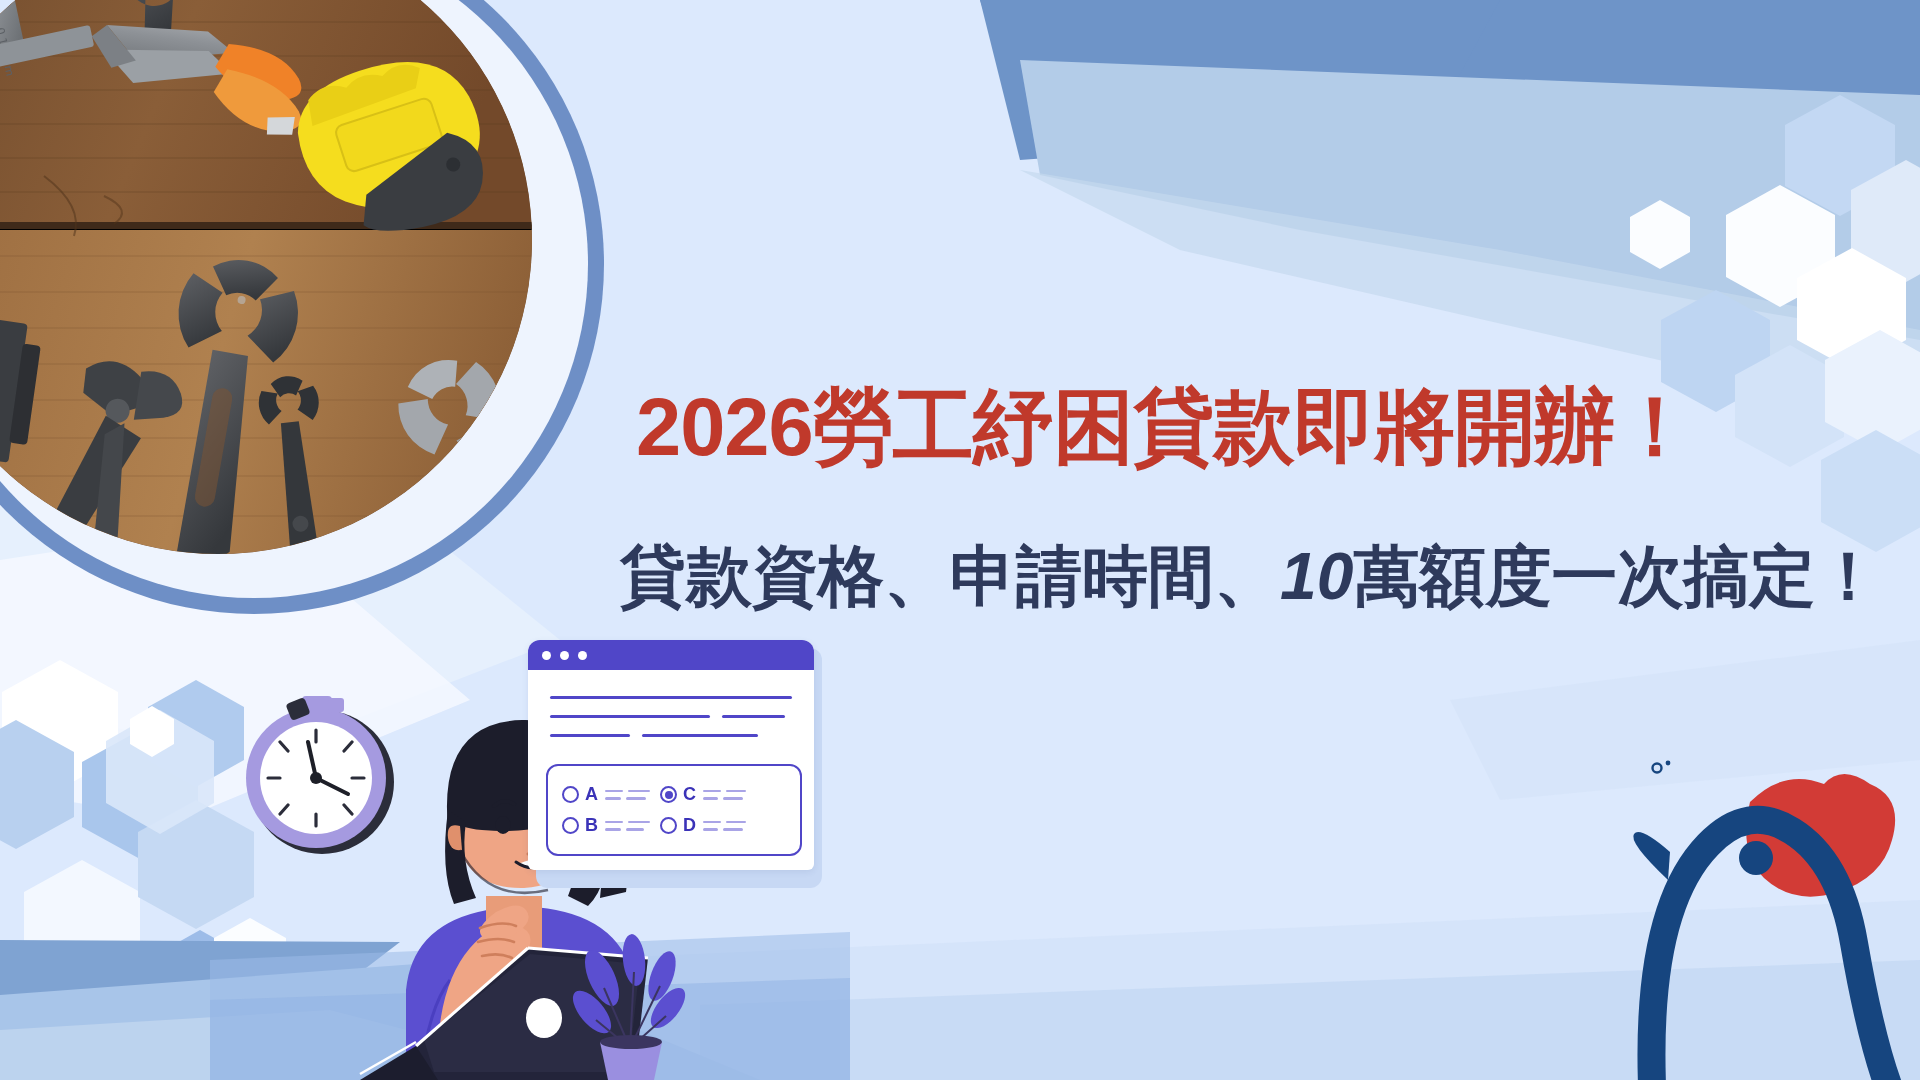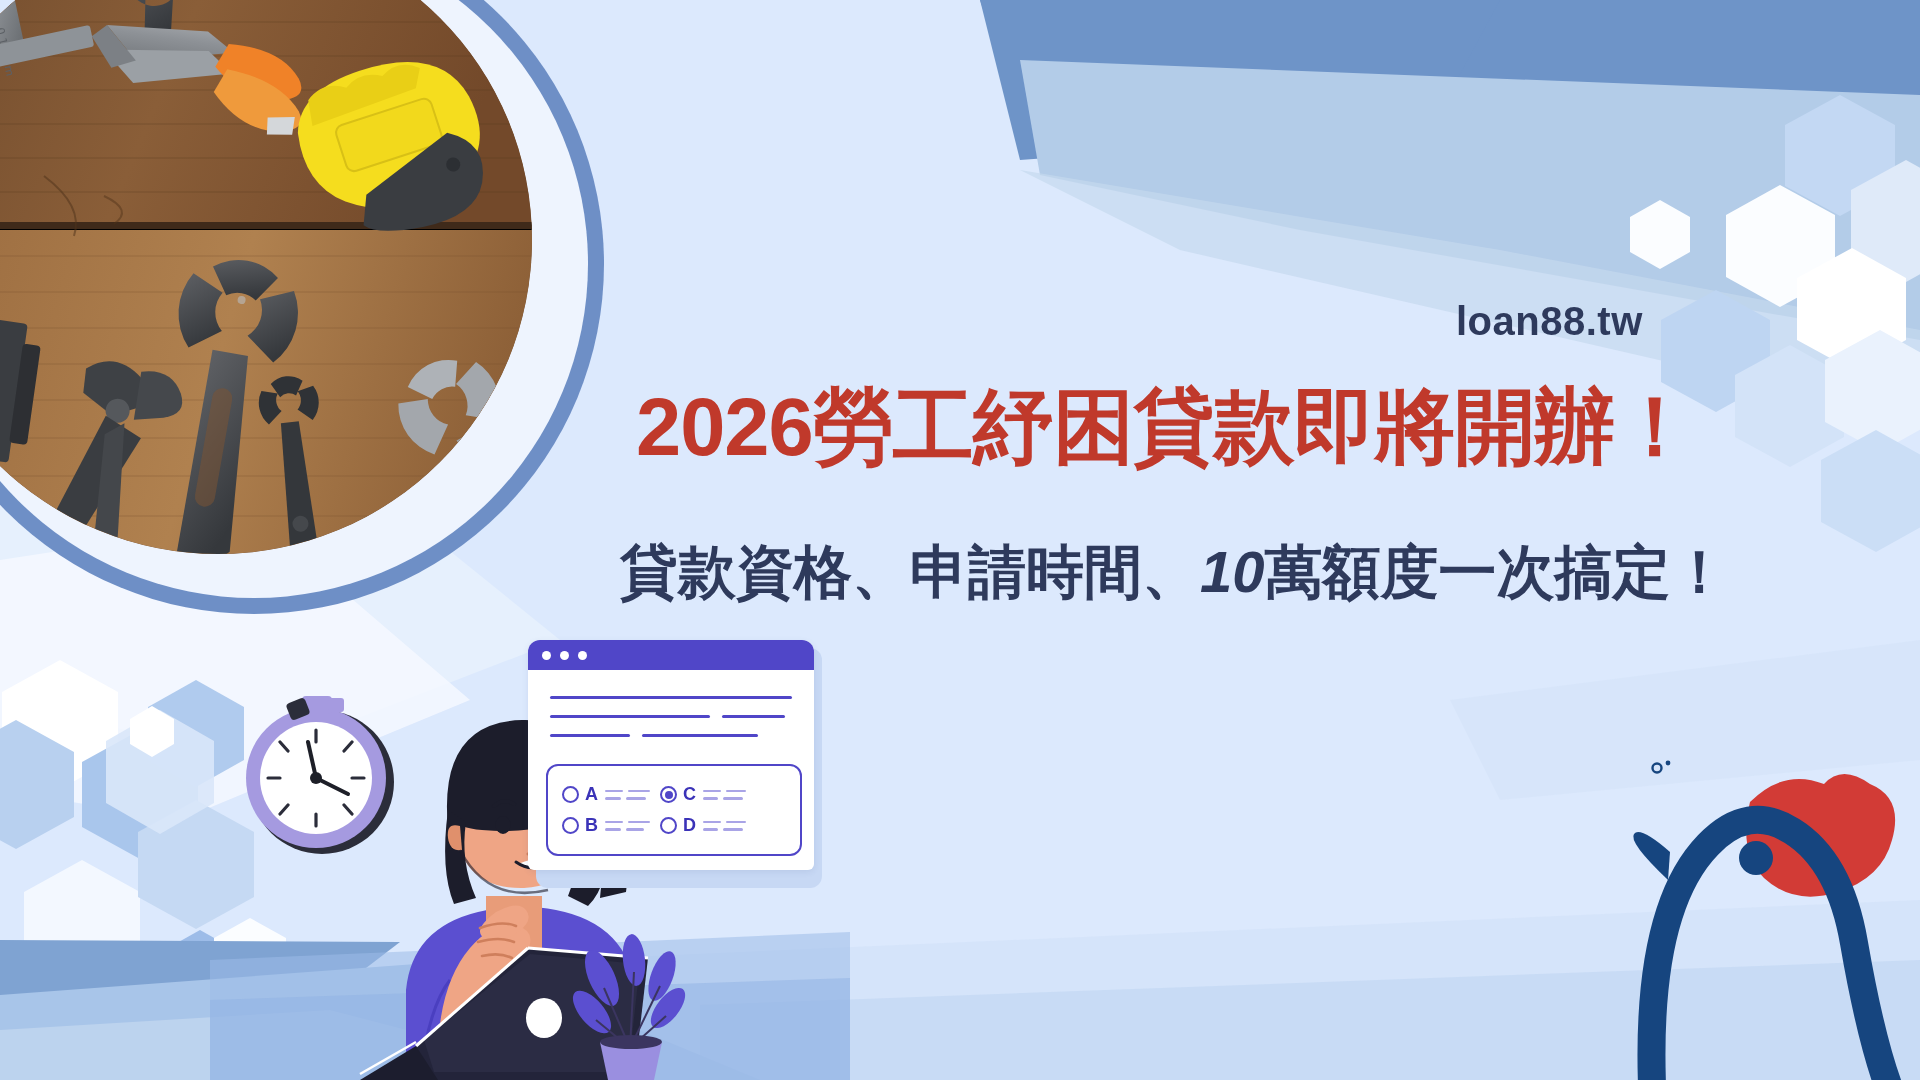--- a/index.html
+++ b/index.html
@@ -36,21 +36,21 @@
     white-space:nowrap;
   }
   .headline{
     position:absolute;left:636px;top:386px;
     font-size:82px;font-weight:bold;color:#c0392b;
     letter-spacing:-1px;white-space:nowrap;line-height:1;
     transform:scaleX(.99);transform-origin:left top;
   }
   .subhead{
     position:absolute;left:620px;top:543px;
-    font-size:58px;font-weight:bold;color:#2e3a5c;
+    font-size:66px;font-weight:bold;color:#2e3a5c;
     letter-spacing:0px;white-space:nowrap;line-height:1;
   }
   .subhead .num{font-style:italic;}
 
   
   .card-shadow{
     position:absolute;left:536px;top:648px;width:286px;height:240px;
     background:#c7d8f4;border-radius:12px;
   }
   .browser-card{
@@ -264,21 +264,20 @@
           <path d="M98 16 a52 52 0 0 1 -8 62 l-26 -20 a26 26 0 0 0 6 -32z" fill="#a3a7ac"></path>
           <path d="M44 76 l28 0 12 120 -24 10z" fill="#9aa0a5"></path>
         </g>
 
         <path d="M-40 100 q56 -12 60 30 q4 44 -40 58 q-40 12 -60 -20z" fill="#3b3e42"></path>
         <rect x="-60" y="200" width="56" height="120" rx="10" fill="#42454a"></rect>
       </g>
     </svg>
   </div>
 
-  <div class="site-tag">loan88.tw</div>
 
   <div class="headline">2026勞工紓困貸款即將開辦！</div>
 
   <div class="subhead"><span>貸款資格、申請時間、</span><span class="num">10</span><span>萬額度一次搞定！</span></div>
 
   <div class="illus">
     <svg width="640" height="420" viewBox="0 0 640 420">
       <defs>
         <clipPath id="clockFace">
             <circle cx="108" cy="118" r="64"></circle>

